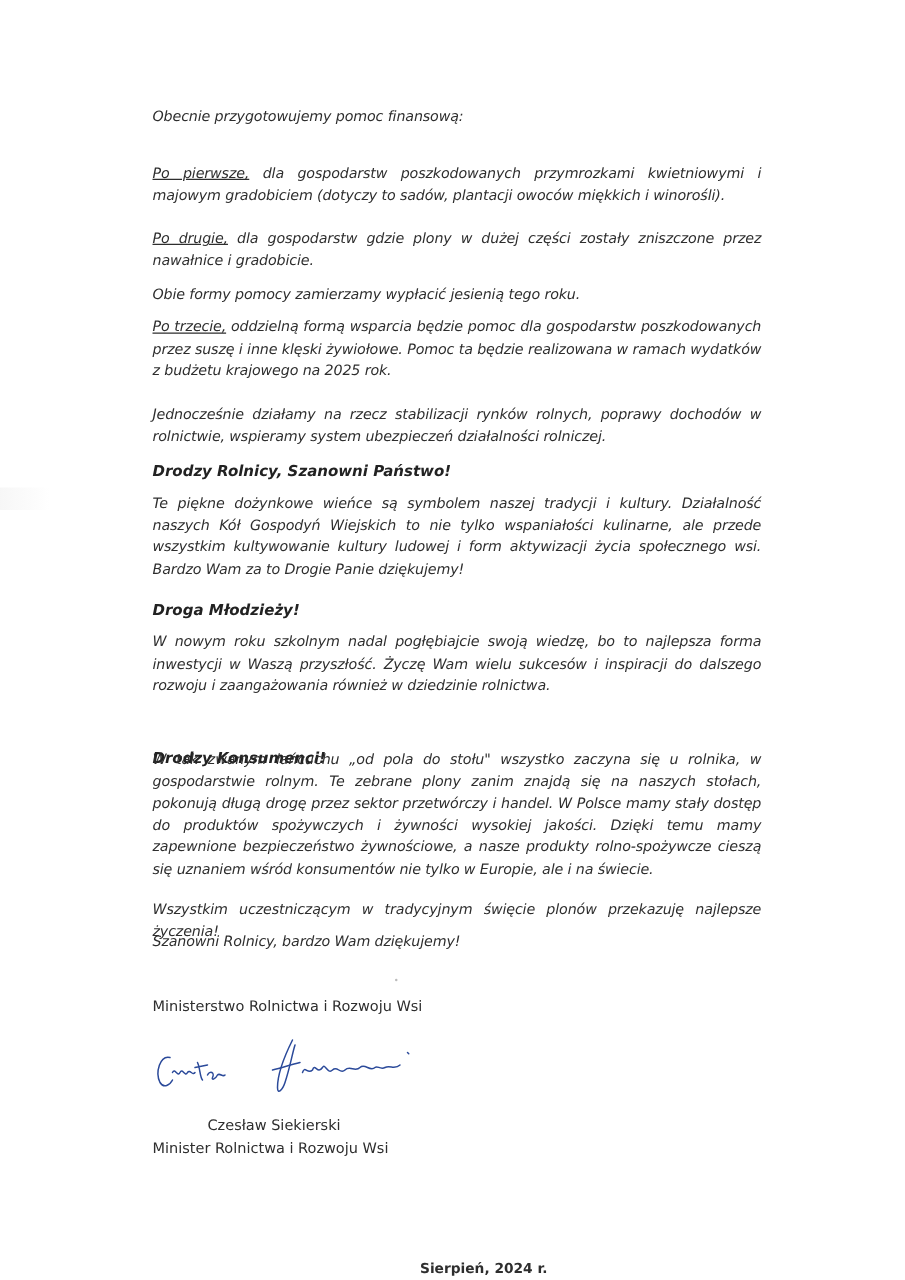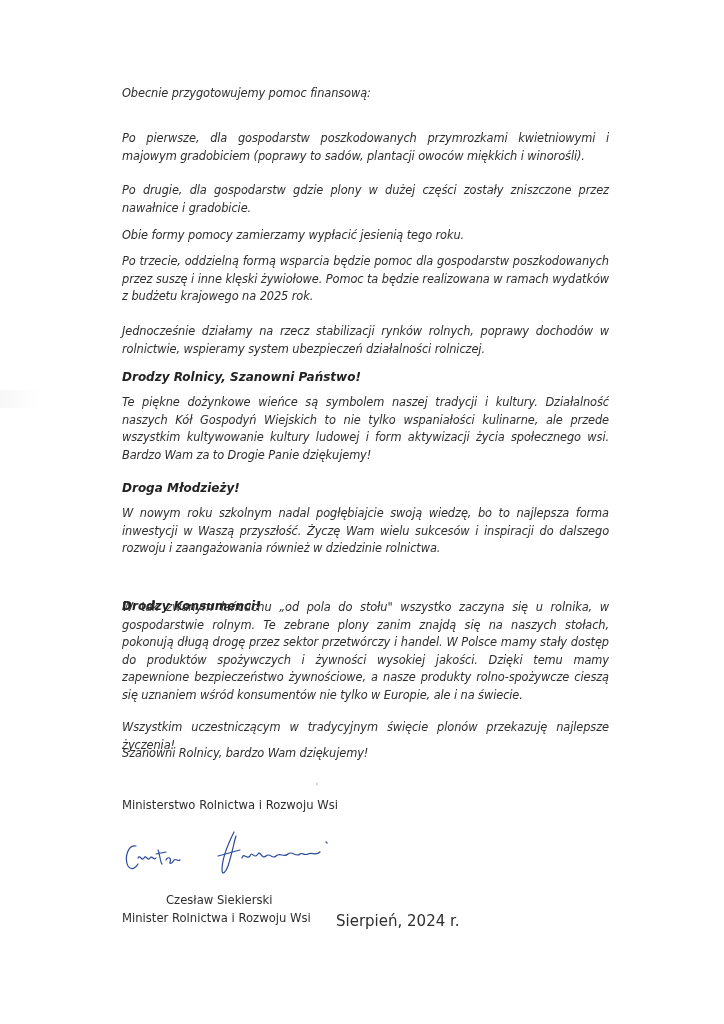--- a/index.html
+++ b/index.html
@@ -2,41 +2,41 @@
 <html><head>
 <meta charset="utf-8">
 <style>
   html, body { margin: 0; padding: 0; background: #ffffff; }
   body { width: 724px; height: 1024px; position: relative; overflow: hidden;
          font-family: "DejaVu Sans", "Liberation Sans", sans-serif; color: #2b2b2b; }
   .page { position: absolute; left: 122px; top: 0; width: 487px; }
   .p { position: absolute; left: 0; width: 487px; font-style: italic;
        font-size: 11.4px; line-height: 17.5px; text-align: justify; color: #2e2e2e;
        letter-spacing: -0.1px; }
-  .p .u { }
+  .p .u { text-decoration: underline; }
   .h { position: absolute; left: 0; font-style: italic; font-weight: bold;
        font-size: 12px; line-height: 17px; color: #222; }
   .plain { position: absolute; left: 0; font-size: 11.6px; line-height: 18px; color: #2e2e2e; font-style: normal; }
   .sig { position: absolute; left: 0; top: 828px; width: 220px; height: 52px; }
-  .date { position: absolute; left: 214px; top: 912px; font-size: 15px; color: #2e2e2e; }
+  .date { position: absolute; left: 214px; top: 1008px; font-size: 11px; color: #2e2e2e; font-weight: bold; }
   .dot { position: absolute; left: 316px; top: 783px; width: 2px; height: 2px; background: #bbb; border-radius: 1px; }
   .edge-shadow { position: absolute; left: 0; top: 390px; width: 40px; height: 18px;
                  background: linear-gradient(to right, #f3f3f3, #ffffff); opacity: 0.7; }
 </style>
 </head>
 <body>
 
 <div class="edge-shadow"></div>
 
 <div class="page">
 
   <div class="p" style="top:85px;">Obecnie przygotowujemy pomoc finansową:</div>
 
   <div class="p" style="top:130px;">
-    <span class="u">Po pierwsze,</span><span> dla gospodarstw poszkodowanych przymrozkami kwietniowymi i majowym gradobiciem (poprawy to sadów, plantacji owoców miękkich i winorośli).</span>
+    <span class="u">Po pierwsze,</span><span> dla gospodarstw poszkodowanych przymrozkami kwietniowymi i majowym gradobiciem (dotyczy to sadów, plantacji owoców miękkich i winorośli).</span>
   </div>
 
   <div class="p" style="top:182px;">
     <span class="u">Po drugie,</span><span> dla gospodarstw gdzie plony w dużej części zostały zniszczone przez nawałnice i gradobicie.</span>
   </div>
 
   <div class="p" style="top:227px;">Obie formy pomocy zamierzamy wypłacić jesienią tego roku.</div>
 
   <div class="p" style="top:253px;">
     <span class="u">Po trzecie,</span><span> oddzielną formą wsparcia będzie pomoc dla gospodarstw poszkodowanych przez suszę i inne klęski żywiołowe. Pomoc ta będzie realizowana w ramach wydatków z budżetu krajowego na 2025 rok.</span>

